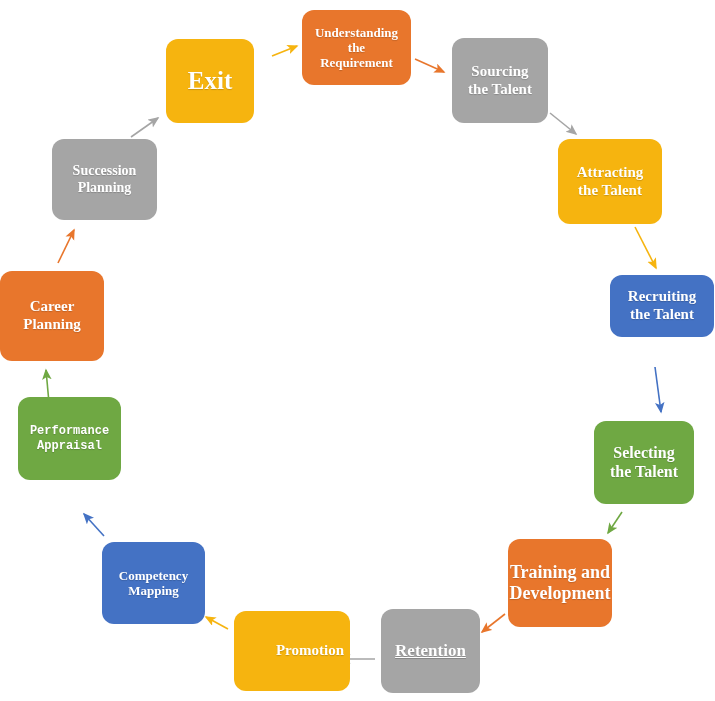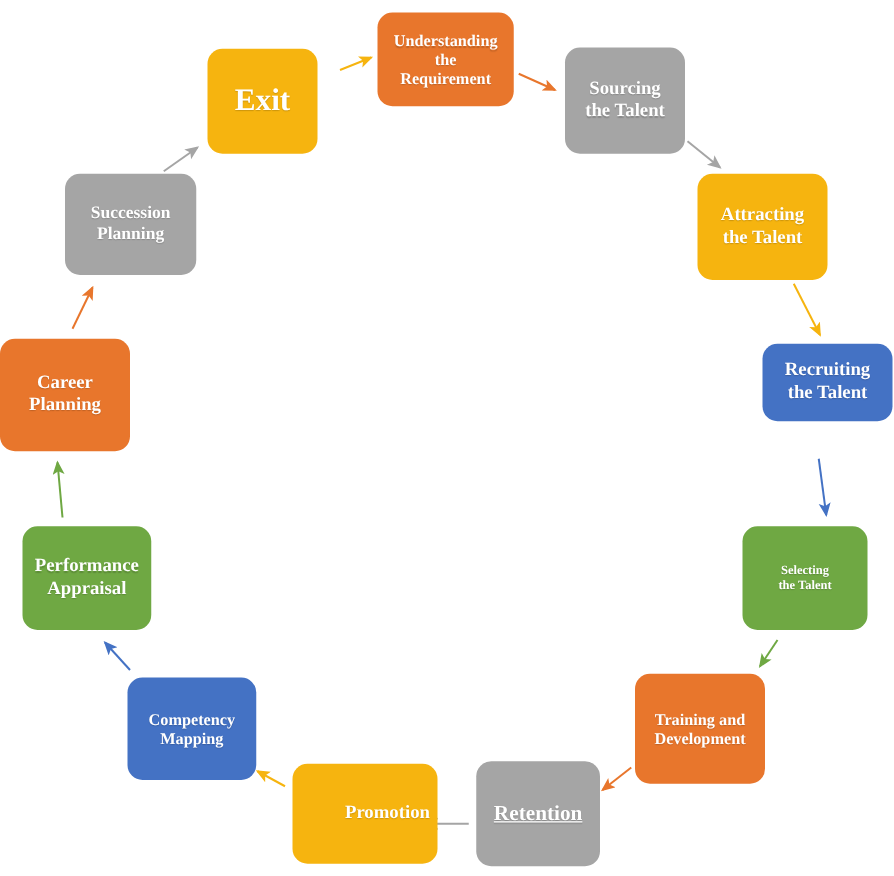--- a/index.html
+++ b/index.html
@@ -119,39 +119,39 @@
 the Talent</span>
       </div>
       <div class="node" style="left: 558px; top: 139px; width: 104px; height: 85px; background: rgb(246, 180, 15); font-size: 15px;">
         <span class="node-label">Attracting
 the Talent</span>
       </div>
       <div class="node" style="left: 610px; top: 275px; width: 104px; height: 62px; background: rgb(68, 114, 196); font-size: 15px;">
         <span class="node-label">Recruiting
 the Talent</span>
       </div>
-      <div class="node" style="left: 594px; top: 421px; width: 100px; height: 83px; background: rgb(111, 168, 67); font-size: 10px;">
+      <div class="node" style="left: 594px; top: 421px; width: 100px; height: 83px; background: rgb(111, 168, 67); font-size: 16px;">
         <span class="node-label">Selecting
 the Talent</span>
       </div>
-      <div class="node" style="left: 508px; top: 539px; width: 104px; height: 88px; background: rgb(232, 118, 44); font-size: 13px;">
+      <div class="node" style="left: 508px; top: 539px; width: 104px; height: 88px; background: rgb(232, 118, 44); font-size: 18px;">
         <span class="node-label">Training and
 Development</span>
       </div>
       <div class="node" style="left: 381px; top: 609px; width: 99px; height: 84px; background: rgb(165, 165, 165); font-size: 17px; text-decoration: underline;">
         <span class="node-label">Retention</span>
       </div>
       <div class="node" style="left: 234px; top: 611px; width: 116px; height: 80px; background: rgb(246, 180, 15); font-size: 15px; justify-content: flex-end;">
         <span class="node-label">Promotion</span>
       </div>
       <div class="node" style="left: 102px; top: 542px; width: 103px; height: 82px; background: rgb(68, 114, 196); font-size: 13px;">
         <span class="node-label">Competency
 Mapping</span>
       </div>
-      <div class="node" style="left: 18px; top: 421px; width: 103px; height: 83px; background: rgb(111, 168, 67); font-size: 15px;">
+      <div class="node" style="left: 18px; top: 397px; width: 103px; height: 83px; background: rgb(111, 168, 67); font-size: 12px; font-family: Liberation Mono, monospace;">
         <span class="node-label">Performance
 Appraisal</span>
       </div>
       <div class="node" style="left: 0px; top: 271px; width: 104px; height: 90px; background: rgb(232, 118, 44); font-size: 15px;">
         <span class="node-label">Career
 Planning</span>
       </div>
       <div class="node" style="left: 52px; top: 139px; width: 105px; height: 81px; background: rgb(165, 165, 165); font-size: 14px;">
         <span class="node-label">Succession
 Planning</span>

